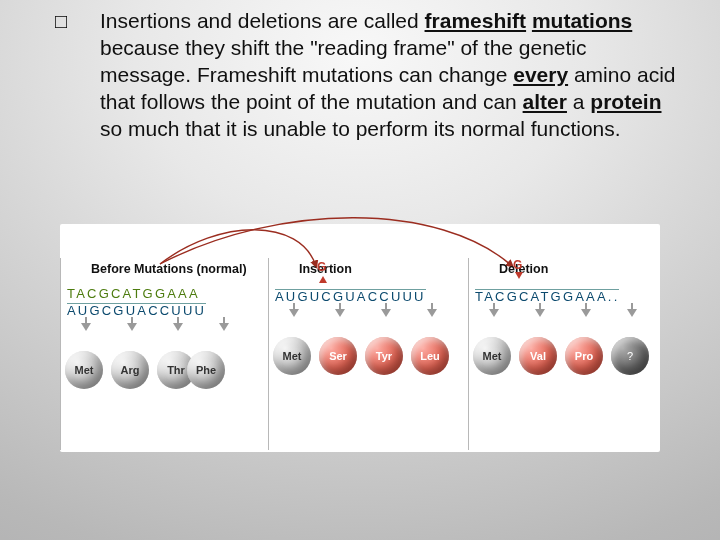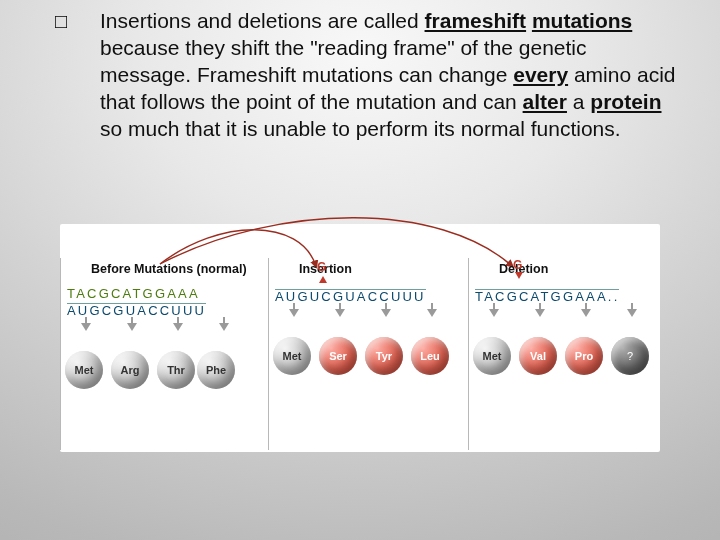--- a/index.html
+++ b/index.html
@@ -139,21 +139,21 @@
       <div class="arrow-row">
         <div class="dn" style="left:14px"></div>
           <div class="dn" style="left:60px"></div>
           <div class="dn" style="left:106px"></div>
           <div class="dn" style="left:152px"></div>
       </div>
       <div class="ball-row">
         <div class="ball grey" style="left:0px">Met</div>
         <div class="ball grey" style="left:46px">Arg</div>
         <div class="ball grey" style="left:92px">Thr</div>
-        <div class="ball grey" style="left:132px">Phe</div>
+        <div class="ball grey" style="left:122px">Phe</div>
       </div>
     </div>
   </div>
 
   <div class="panel" style="left:208px; width:200px;">
     <div class="panel-title">Insertion</div>
     <span class="ins-letter" style="left:48px; top:2px;">G</span>
     <span class="ins-caret" style="left:50px; top:18px;"></span>
     <div class="seq bot"><span>AUGUCGUACCUUU</span></div>
     <div class="balls">

